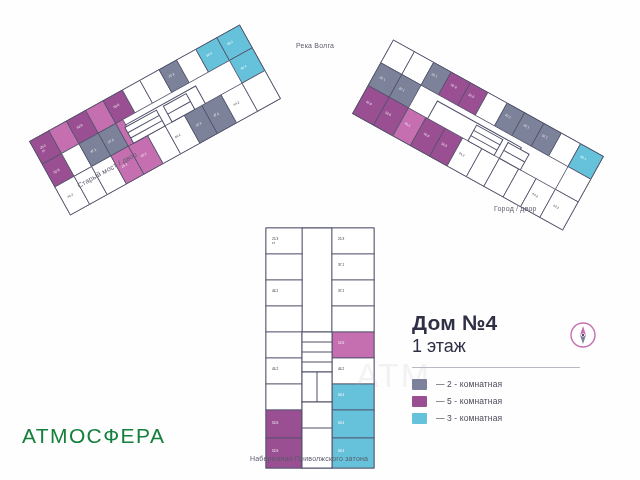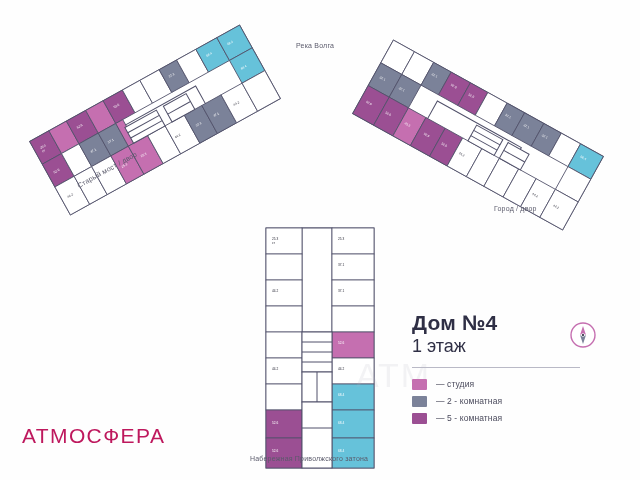--- a/index.html
+++ b/index.html
@@ -83,21 +83,21 @@
     width: 26px;
     height: 26px;
   }
   
   .brand {
     position: absolute;
     left: 22px;
     top: 424px;
     font-size: 21px;
     letter-spacing: 1.4px;
-    color: #be185d;
+    color: #15803d;
     font-weight: normal;
   }
   
   .caption {
     position: absolute;
     font-size: 7px;
     color: #5a5a6b;
     letter-spacing: 0.2px;
     white-space: nowrap;
   }
@@ -313,31 +313,31 @@
   <div class="caption cap-bridge">Старый мост / двор</div>
   <div class="caption cap-city">Город / двор</div>
   <div class="caption cap-embankment">Набережная Приволжского затона</div>
 
   <div class="title-block">
     <div class="house-title">Дом №4</div>
     <div class="floor-title">1 этаж</div>
     <div class="rule"></div>
     <div class="legend">
       <div class="legend-row">
-        <span class="swatch" style="background:#c56fb0"></span>
-        <span class="legend-label">— студия</span>
-      </div>
-      <div class="legend-row">
         <span class="swatch" style="background:#7b8299"></span>
         <span class="legend-label">— 2 - комнатная</span>
       </div>
       <div class="legend-row">
         <span class="swatch" style="background:#9b4f93"></span>
         <span class="legend-label">— 5 - комнатная</span>
       </div>
+      <div class="legend-row">
+        <span class="swatch" style="background:#66c2da"></span>
+        <span class="legend-label">— 3 - комнатная</span>
+      </div>
     </div>
   </div>
 
   <svg class="compass" viewBox="0 0 26 26">
     <circle cx="13" cy="13" r="12" fill="#ffffff" stroke="#c56fb0" stroke-width="1.4"></circle>
     <polygon points="13,4 16,13 13,11 10,13" fill="#c56fb0"></polygon>
     <polygon points="13,22 10,13 13,15 16,13" fill="#7b8299"></polygon>
     <circle cx="13" cy="13" r="1.2" fill="#4a4a5c"></circle>
   </svg>
 

